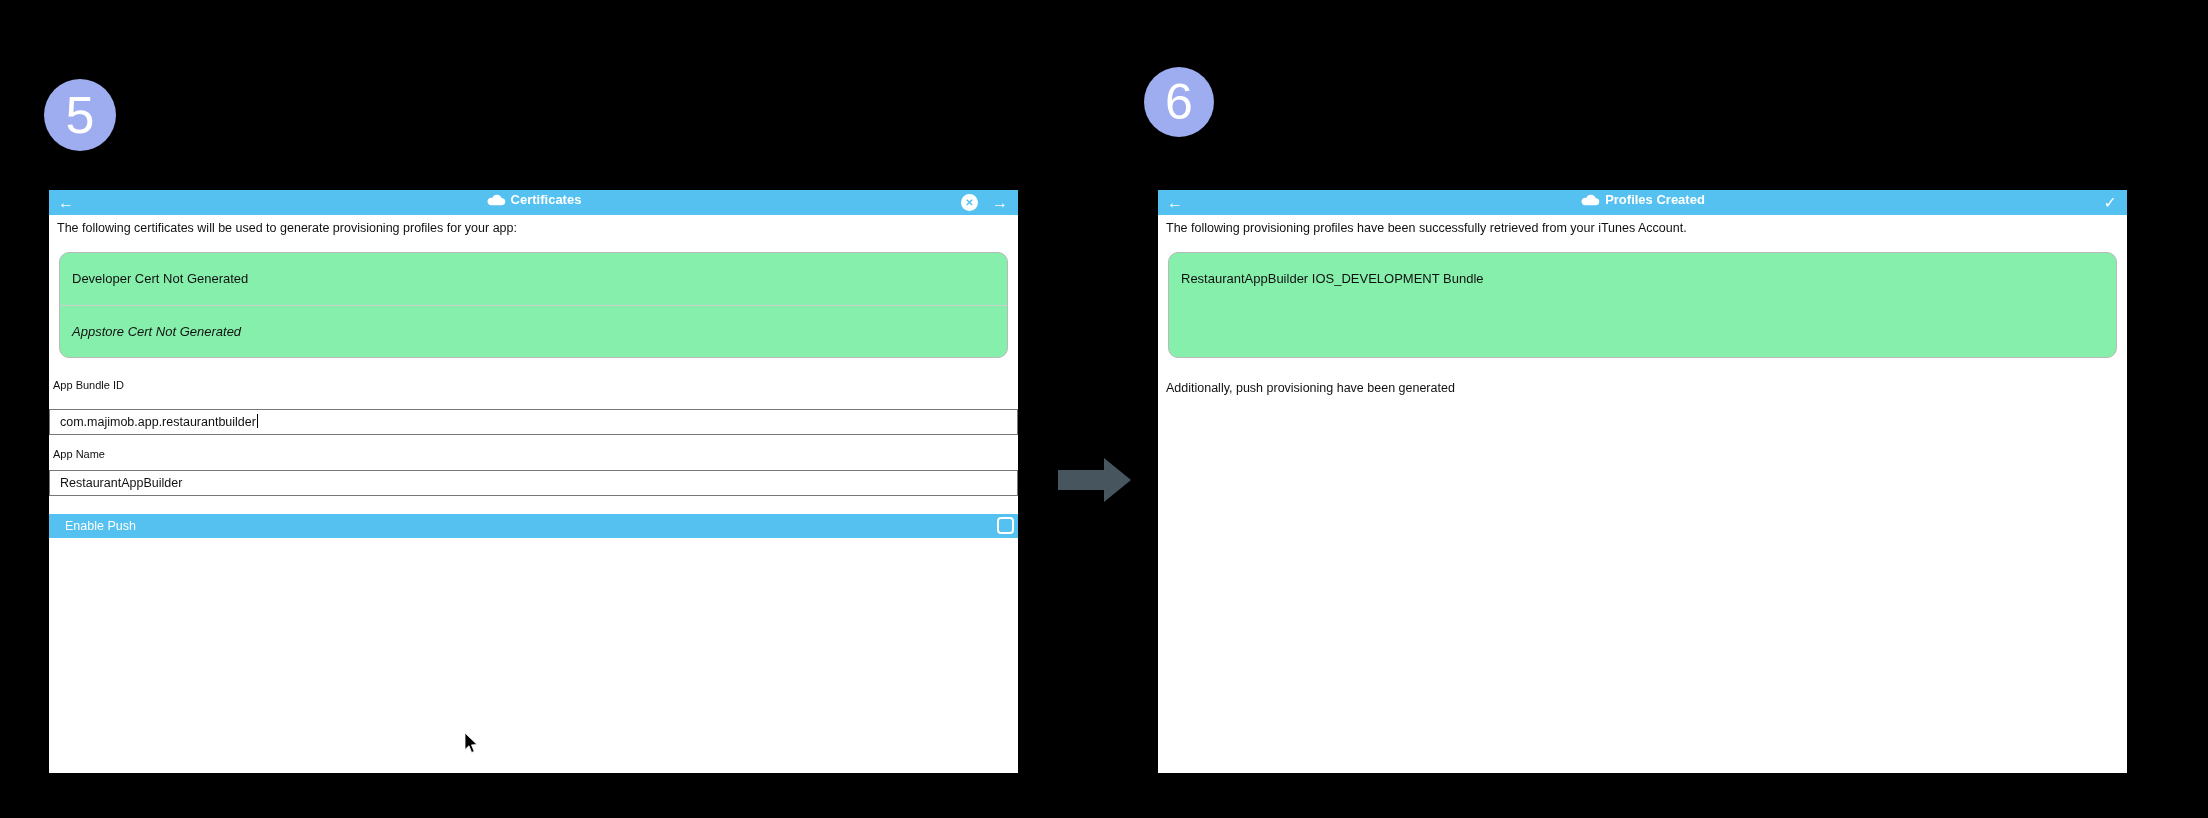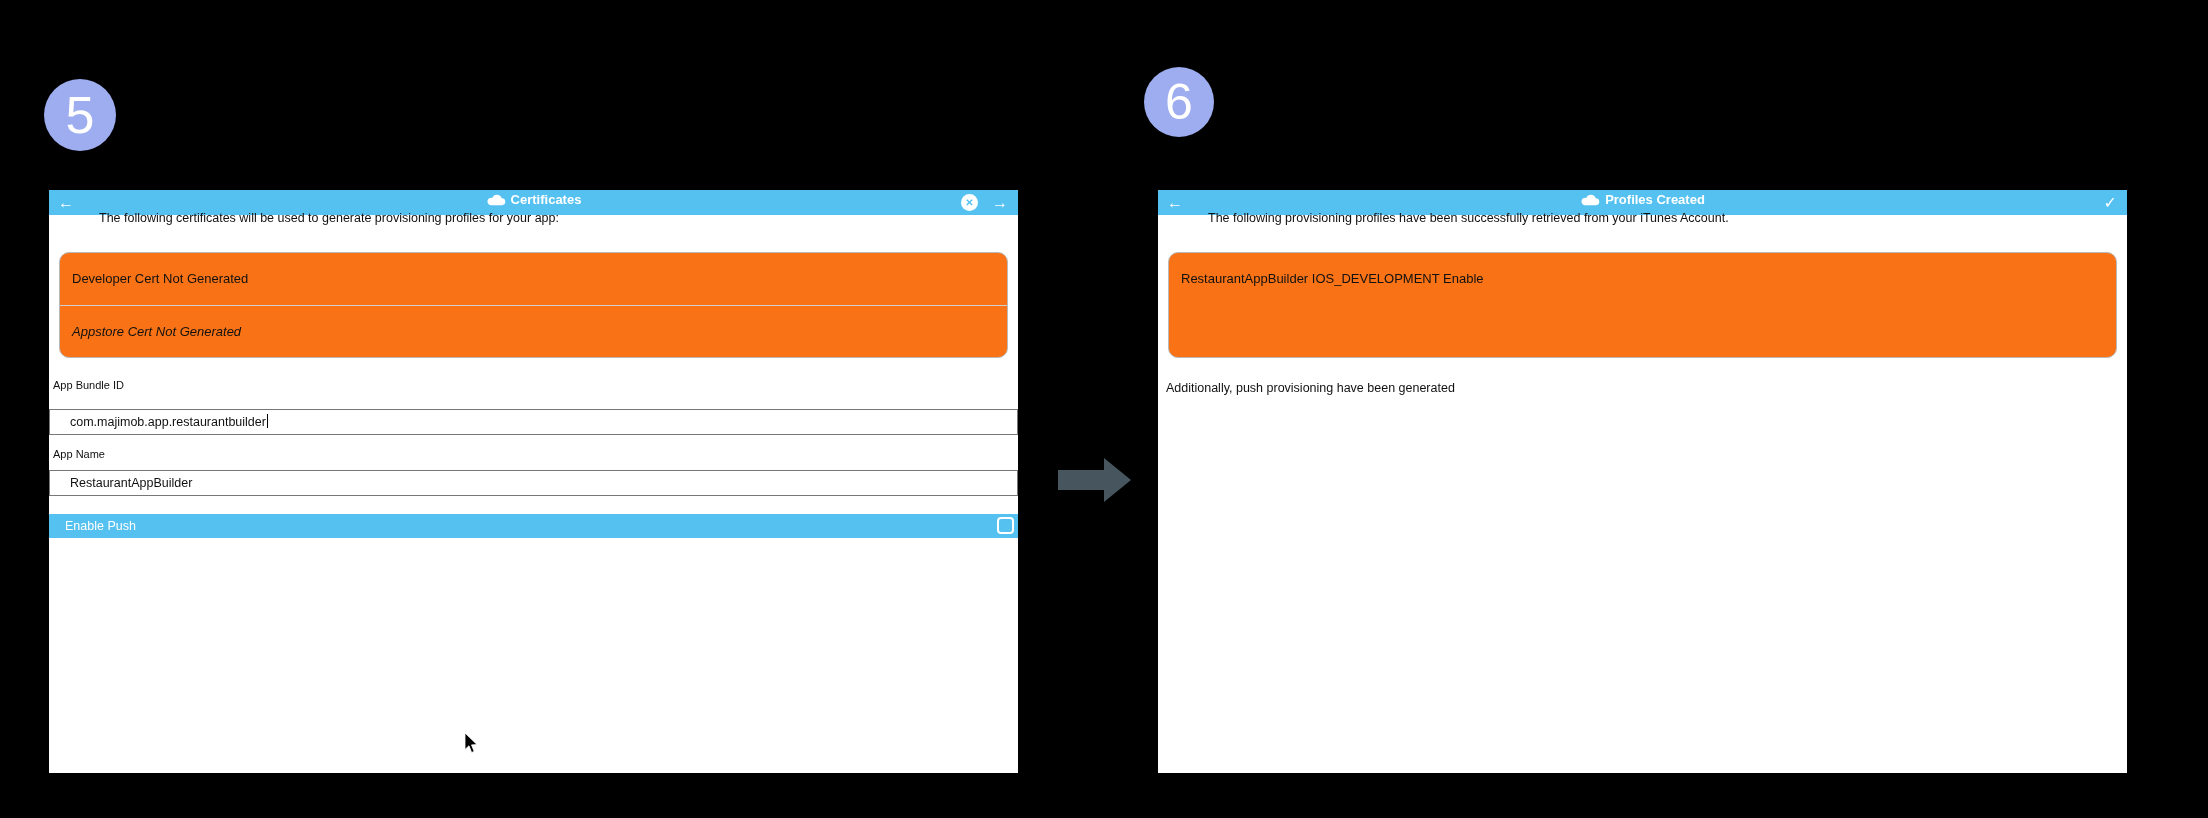--- a/index.html
+++ b/index.html
@@ -19,31 +19,31 @@
 
   .hdr{position:absolute;top:0;left:0;right:0;height:25px;display:flex;align-items:center;}
   .hdr .back{color:#fff;font-size:16px;line-height:25px;margin-left:9px;cursor:default;}
   .hdr-center{position:absolute;left:0;right:0;top:0;height:19px;display:flex;align-items:center;justify-content:center;gap:5px;pointer-events:none;}
   .hdr-title{color:#fff;font-weight:bold;font-size:13px;}
   .hdr-right{margin-left:auto;display:flex;align-items:center;gap:14px;margin-right:10px;}
   .circle-x{width:17px;height:17px;border-radius:50%;background:#fff;display:flex;align-items:center;justify-content:center;
             font-size:10px;font-weight:bold;}
   .fwd,.chk{color:#fff;font-size:16px;}
 
-  .intro{position:absolute;left:8px;right:8px;top:20px;font-size:12.5px;line-height:16px;margin-left:42px;}
+  .intro{position:absolute;left:8px;right:8px;top:30px;font-size:12.5px;line-height:16px;}
 
   .listbox{position:absolute;left:10px;right:10px;top:62px;height:106px;border:1px solid #b9b9b9;
-           border-radius:10px;background:#f97316;box-sizing:border-box;}
+           border-radius:10px;background:#86efac;box-sizing:border-box;}
   .listrow{height:52px;line-height:52px;padding-left:12px;font-size:13px;}
   .listrow + .listrow{border-top:1px solid #cfcfcf;font-style:italic;}
 
   .fieldlabel{position:absolute;left:4px;font-size:11px;}
   .lbl1{top:189px;} .lbl2{top:258px;}
   .textinput{position:absolute;left:0;right:0;height:26px;border:1px solid #777;box-sizing:border-box;
-             background:#fff;font-size:12.5px;line-height:24px;padding-left:20px;white-space:nowrap;}
+             background:#fff;font-size:12.5px;line-height:24px;padding-left:10px;white-space:nowrap;}
   .inp1{top:219px;} .inp2{top:280px;}
   .caret{display:inline-block;width:1px;height:14px;background:#000;vertical-align:-2px;margin-left:1px;}
 
   .pushrow{position:absolute;left:0;right:0;top:324px;height:24px;color:#fff;font-size:12.5px;
            line-height:24px;padding-left:16px;box-sizing:border-box;}
   .checkbox{position:absolute;right:4px;top:3px;width:17px;height:17px;border:2px solid #fff;border-radius:4px;
             box-sizing:border-box;background:transparent;}
 
   .footnote{position:absolute;left:8px;top:191px;font-size:12.5px;}
 
@@ -120,20 +120,20 @@
         <span class="hdr-title">Profiles Created</span>
       </div>
       <div class="hdr-right">
         <span class="chk">✓</span>
       </div>
     </div>
 
     <div class="intro">The following provisioning profiles have been successfully retrieved from your iTunes Account.</div>
 
     <div class="listbox">
-      <div class="listrow">RestaurantAppBuilder IOS_DEVELOPMENT Enable</div>
+      <div class="listrow">RestaurantAppBuilder IOS_DEVELOPMENT Bundle</div>
     </div>
 
     <div class="footnote">Additionally, push provisioning have been generated</div>
 
   </div>
 
 </div>
 
 </body></html>

